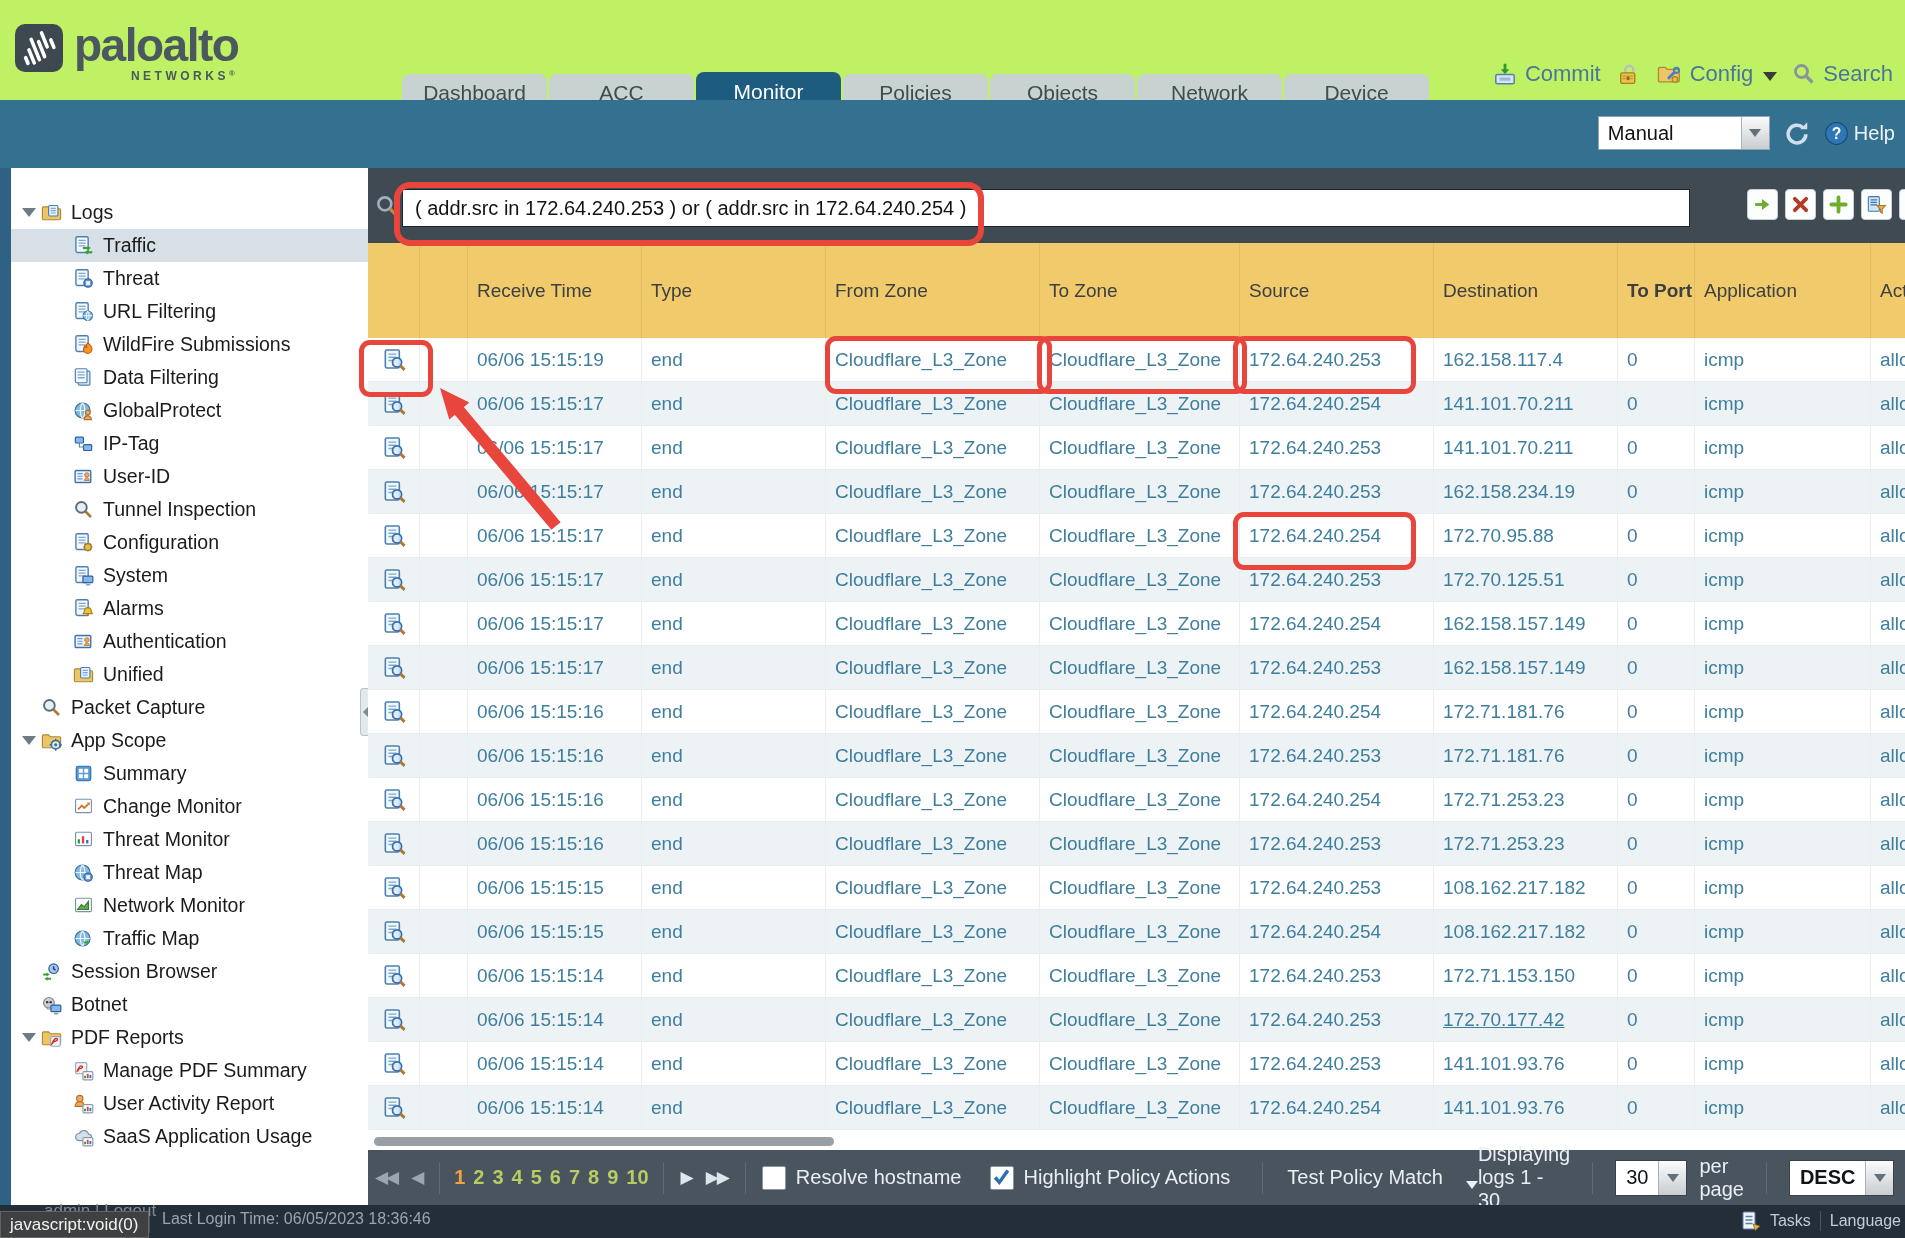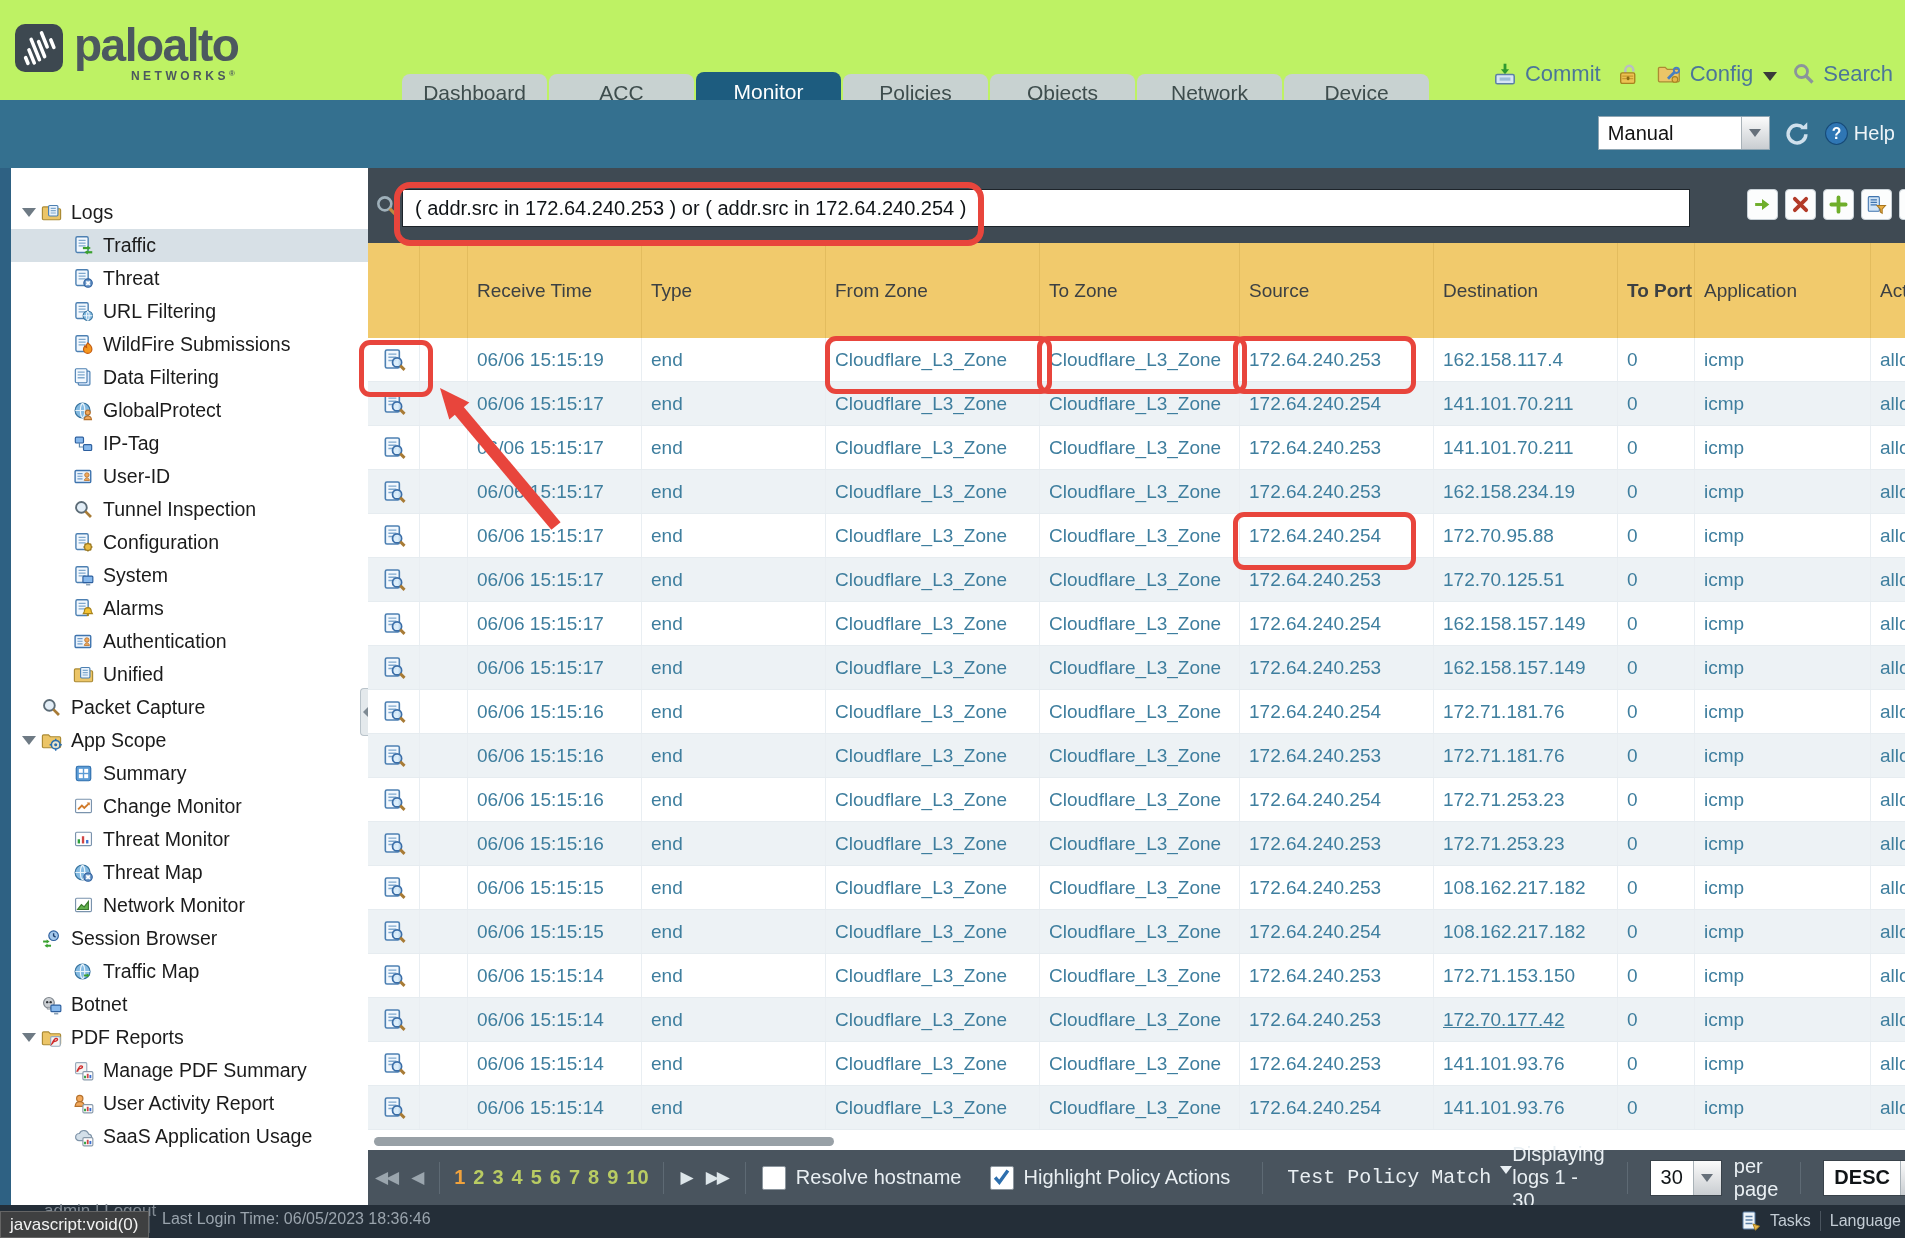--- a/index.html
+++ b/index.html
@@ -76,21 +76,21 @@
            display:flex;align-items:center;color:#e9eff3;font-size:20px;}
   .pnav{color:#9aa5ad;font-size:17px;letter-spacing:-2px;margin:0 7px;cursor:pointer;}
   .pnav.fw{color:#dde6ea;}
   .pdiv{width:1px;height:32px;background:#5e6a74;margin:0 10px;flex-shrink:0;}
   .pages{display:flex;align-items:center;}
   .pgnum{font-weight:700;font-size:20px;margin:0 4px;color:#b9cc63;cursor:pointer;}
   .pgnum.cur{color:#f0a23c;}
   .chk{width:22px;height:22px;background:#fff;border:1px solid #8c969e;border-radius:2px;margin:0 10px 0 6px;
        display:flex;align-items:center;justify-content:center;cursor:pointer;flex-shrink:0;}
   .plabel{margin-right:22px;white-space:nowrap;}
-  .tpm{display:flex;align-items:flex-start;gap:9px;margin-left:14px;cursor:pointer;white-space:nowrap;font-family:Liberation Mono, monospace;}
+  .tpm{display:flex;align-items:flex-end;gap:23px;margin-left:14px;cursor:pointer;white-space:nowrap;}
   .wcaret{width:0;height:0;border-left:6px solid transparent;border-right:6px solid transparent;border-top:8px solid #e9eff3;}
   .pright{margin-left:auto;display:flex;align-items:center;gap:12px;padding-right:12px;}
   .psel{height:34px;background:#fff;border:1px solid #39424a;display:flex;align-items:center;color:#101417;cursor:pointer;}
   .psel .v{padding:0 10px;font-size:20px;font-weight:400;}
 
   
   .statusbar{position:absolute;left:0;top:1205px;width:100%;height:33px;background:#242e38;color:#97a1aa;font-size:18px;}
   .admin{position:absolute;left:44px;top:1201px;color:#828b94;font-size:17px;z-index:3;white-space:nowrap;}
   .tooltip{position:absolute;left:0;top:1211px;height:27px;background:#3f4041;border:1px solid #646464;color:#f2f2f2;
            font-size:17px;display:flex;align-items:center;padding:0 9px;z-index:4;box-sizing:border-box;}
@@ -430,42 +430,42 @@
         <div class="titem">
           <span style="margin-left:62px;display:flex;">
             <svg class="ic" width="21" height="21" viewBox="0 0 18 18">
               <rect x="2.2" y="2.8" width="13.6" height="11.4" rx="1" fill="#fff" stroke="#7a93ad"></rect>
               <path d="M4 12.4l3.2-4.2 2.4 2 3.6-4.6v6.8z" fill="#63b14e" stroke="#3a7a2c"></path>
             </svg>
           </span>
           <span class="lbl">Network Monitor</span>
         </div>
         <div class="titem">
+          <span style="margin-left:62px;display:flex;">
+            <svg class="ic" width="21" height="21" viewBox="0 0 18 18">
+              <circle cx="8.2" cy="9" r="6.4" fill="#85bbe2" stroke="#38749f"></circle>
+              <path d="M2 9h12.4M8.2 2.7c2.5 1.7 2.5 10.9 0 12.6M8.2 2.7c-2.5 1.7-2.5 10.9 0 12.6" stroke="#e9f4fb" stroke-width="1" fill="none"></path>
+              <path d="M9.4 12.4h3" stroke="#3aa12f" stroke-width="1.6"></path>
+              <path d="M11.8 10.8l2.6 1.6-2.6 1.6z" fill="#3aa12f"></path>
+            </svg>
+          </span>
+          <span class="lbl">Traffic Map</span>
+        </div>
+        <div class="titem">
           <span style="margin-left:30px;display:flex;">
             <svg class="ic" width="21" height="21" viewBox="0 0 18 18">
               <path d="M1.8 11.6h3.6" stroke="#3aa12f" stroke-width="1.7"></path>
               <path d="M4.8 9.9l2.6 1.7-2.6 1.7z" fill="#3aa12f"></path>
               <path d="M8.6 15.2H5" stroke="#3aa12f" stroke-width="1.7"></path>
               <path d="M5.6 13.5L3 15.2l2.6 1.7z" fill="#3aa12f"></path>
               <circle cx="10.8" cy="6.6" r="4.1" fill="#a5c9ec" stroke="#2d5f9e"></circle>
               <path d="M10.8 4.4v2.4l1.7 1" stroke="#1d3f6e" stroke-width="1.2" fill="none"></path>
             </svg>
           </span>
           <span class="lbl">Session Browser</span>
-        </div>
-        <div class="titem">
-          <span style="margin-left:62px;display:flex;">
-            <svg class="ic" width="21" height="21" viewBox="0 0 18 18">
-              <circle cx="8.2" cy="9" r="6.4" fill="#85bbe2" stroke="#38749f"></circle>
-              <path d="M2 9h12.4M8.2 2.7c2.5 1.7 2.5 10.9 0 12.6M8.2 2.7c-2.5 1.7-2.5 10.9 0 12.6" stroke="#e9f4fb" stroke-width="1" fill="none"></path>
-              <path d="M9.4 12.4h3" stroke="#3aa12f" stroke-width="1.6"></path>
-              <path d="M11.8 10.8l2.6 1.6-2.6 1.6z" fill="#3aa12f"></path>
-            </svg>
-          </span>
-          <span class="lbl">Traffic Map</span>
         </div>
         <div class="titem">
           <span style="margin-left:30px;display:flex;">
             <svg class="ic" width="21" height="21" viewBox="0 0 18 18">
               <circle cx="6.8" cy="7.6" r="4.6" fill="#ccd0d4" stroke="#7e858c"></circle>
               <circle cx="5.3" cy="7" r="1" fill="#2f3338"></circle>
               <circle cx="8.3" cy="7" r="1" fill="#2f3338"></circle>
               <path d="M5.4 11.4h2.8v1.6H5.4z" fill="#ccd0d4" stroke="#7e858c" stroke-width=".6"></path>
               <rect x="8.5" y="9.5" width="8.5" height="5.6" rx="0.8" fill="#86b8ec" stroke="#2d5f9e"></rect>
               <path d="M11.2 16.8h3.6" stroke="#8aa0b5" stroke-width="1.5"></path>

